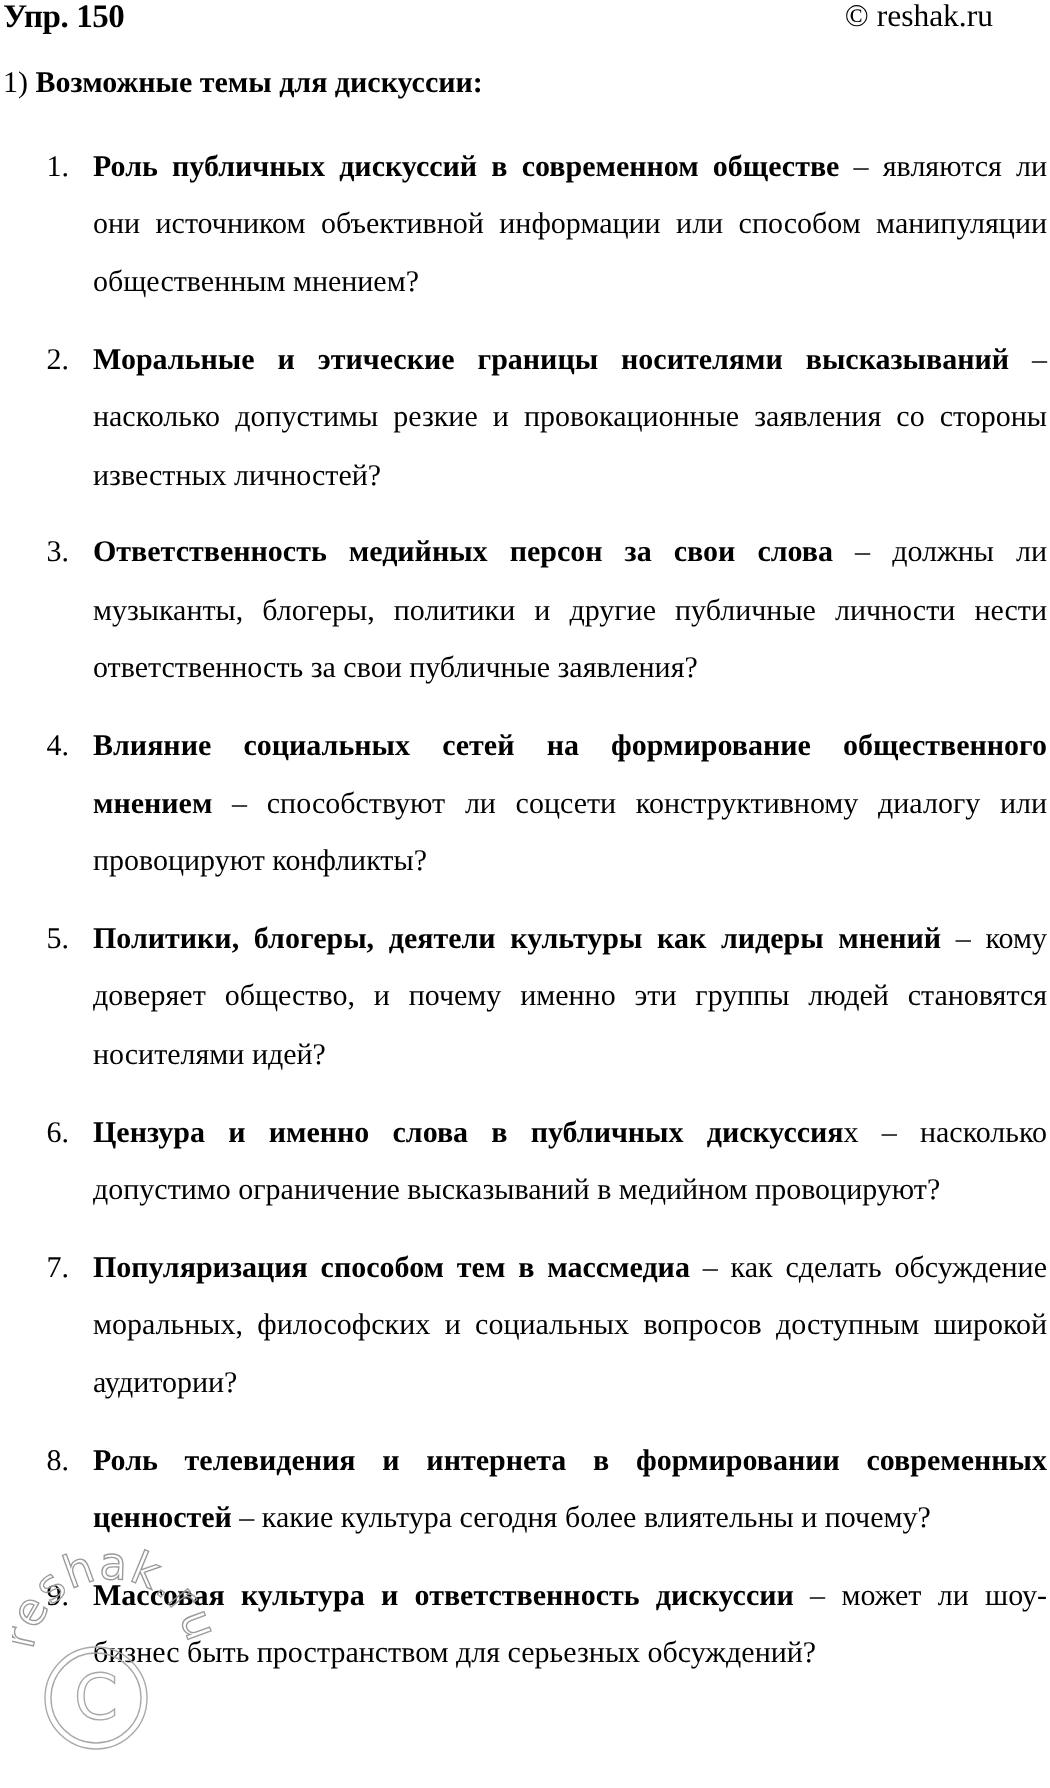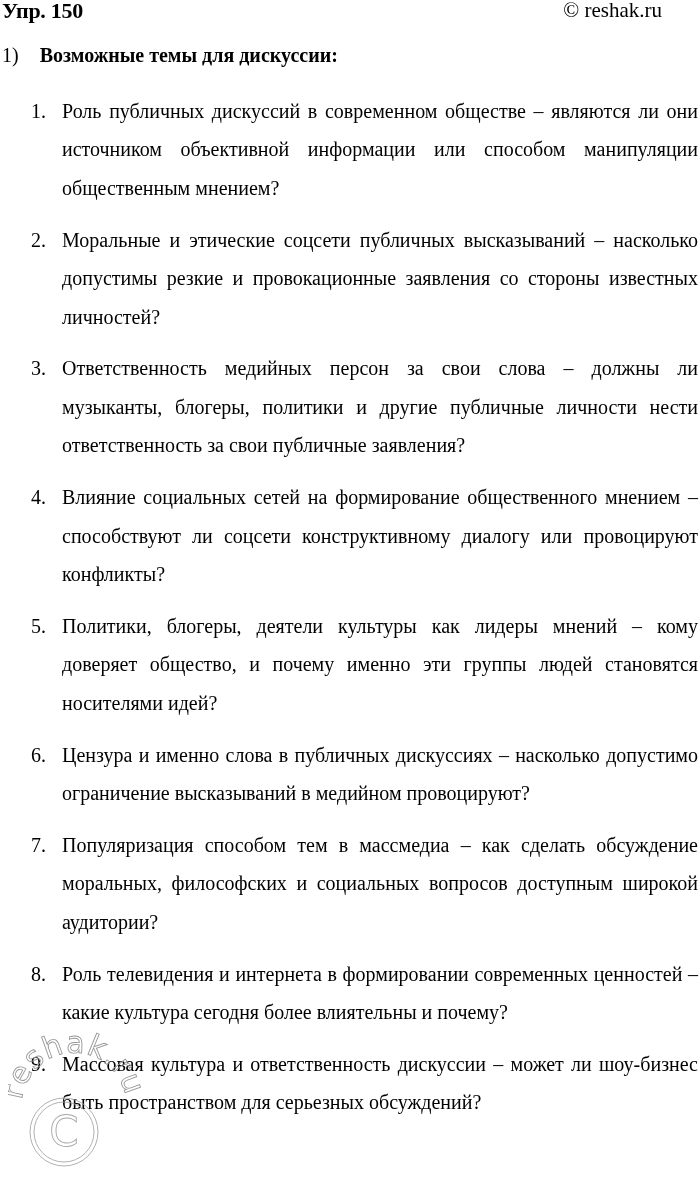--- a/index.html
+++ b/index.html
@@ -39,21 +39,20 @@
   }
   .section-title {
     position: absolute;
     left: 2px;
     top: 44px;
     font-size: 20px;
     white-space: nowrap;
   }
   .section-title b {
     font-weight: bold;
-    margin-left: 16px;
   }
   .topics {
     position: absolute;
     left: 0;
     top: 92px;
     width: 700px;
     margin: 0;
     padding: 0;
     list-style: none;
   }
@@ -65,21 +64,21 @@
     line-height: 38.4px;
     text-align: justify;
     margin-bottom: 13.5px;
   }
   .topic-num {
     position: absolute;
     left: 31px;
     top: 0;
   }
   .topic-bold {
-    font-weight: normal;
+    font-weight: bold;
   }
   .watermark {
     position: absolute;
     left: 8px;
     top: 1030px;
     width: 150px;
     height: 140px;
     pointer-events: none;
   }
 </style>
@@ -94,21 +93,21 @@
 <div class="section-title">
   <span>1)</span>
   <b>Возможные темы для дискуссии:</b>
 </div>
 
 <ol class="topics">
   <li class="topic">
     <span class="topic-num">1.</span><span class="topic-bold">Роль публичных дискуссий в современном обществе</span><span> – являются ли они источником объективной информации или способом манипуляции общественным мнением?</span>
   </li>
   <li class="topic">
-    <span class="topic-num">2.</span><span class="topic-bold">Моральные и этические соцсети публичных высказываний</span><span> – насколько допустимы резкие и провокационные заявления со стороны известных личностей?</span>
+    <span class="topic-num">2.</span><span class="topic-bold">Моральные и этические границы носителями высказываний</span><span> – насколько допустимы резкие и провокационные заявления со стороны известных личностей?</span>
   </li>
   <li class="topic">
     <span class="topic-num">3.</span><span class="topic-bold">Ответственность медийных персон за свои слова</span><span> – должны ли музыканты, блогеры, политики и другие публичные личности нести ответственность за свои публичные заявления?</span>
   </li>
   <li class="topic">
     <span class="topic-num">4.</span><span class="topic-bold">Влияние социальных сетей на формирование общественного мнением</span><span> – способствуют ли соцсети конструктивному диалогу или провоцируют конфликты?</span>
   </li>
   <li class="topic">
     <span class="topic-num">5.</span><span class="topic-bold">Политики, блогеры, деятели культуры как лидеры мнений</span><span> – кому доверяет общество, и почему именно эти группы людей становятся носителями идей?</span>
   </li>

